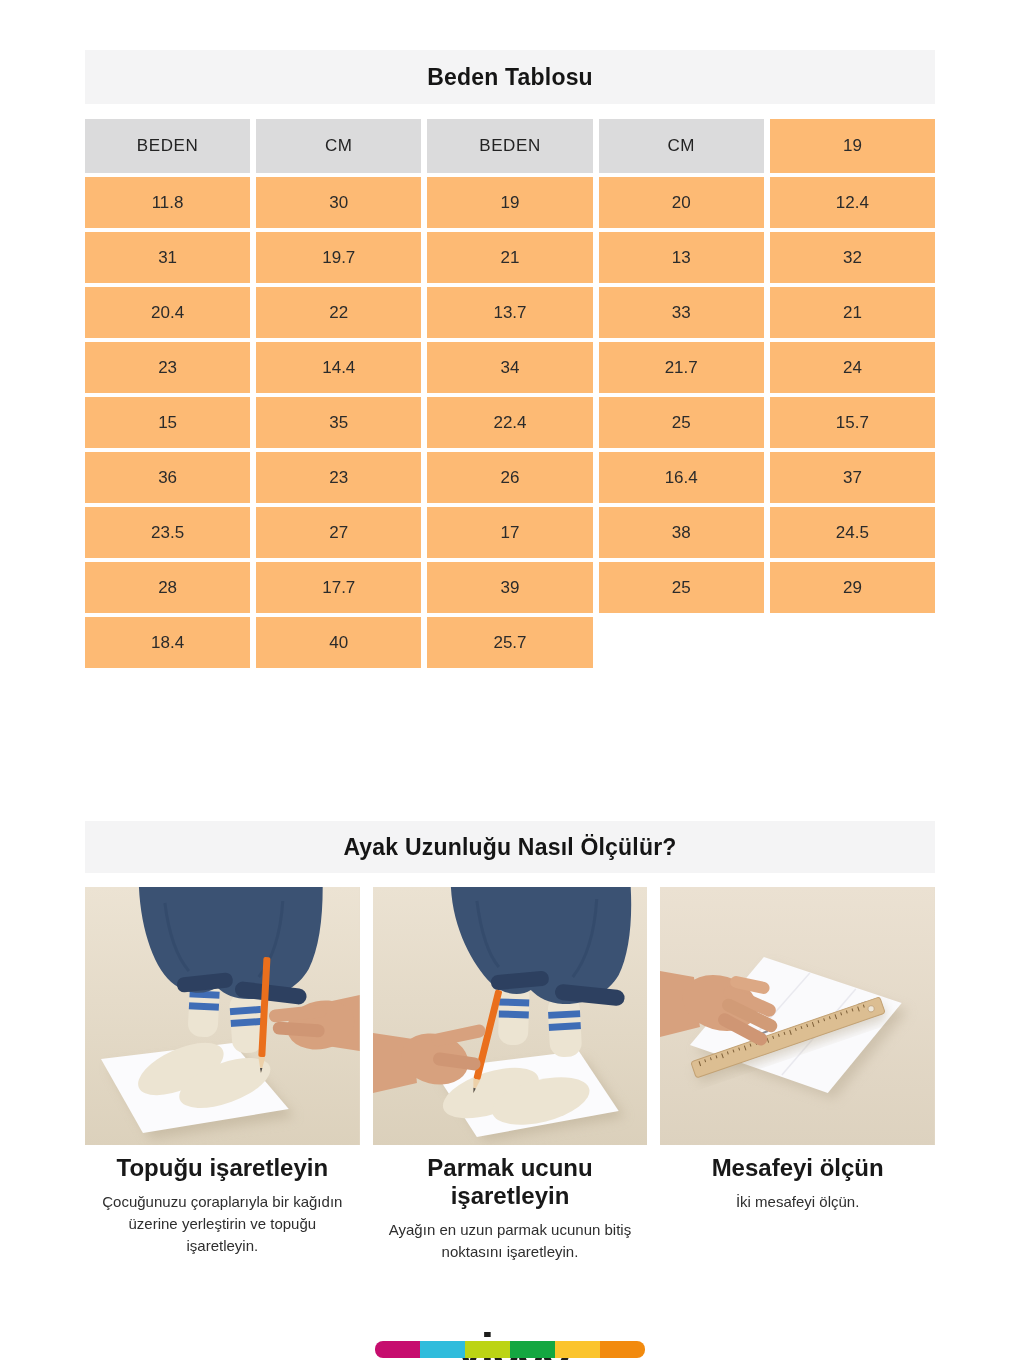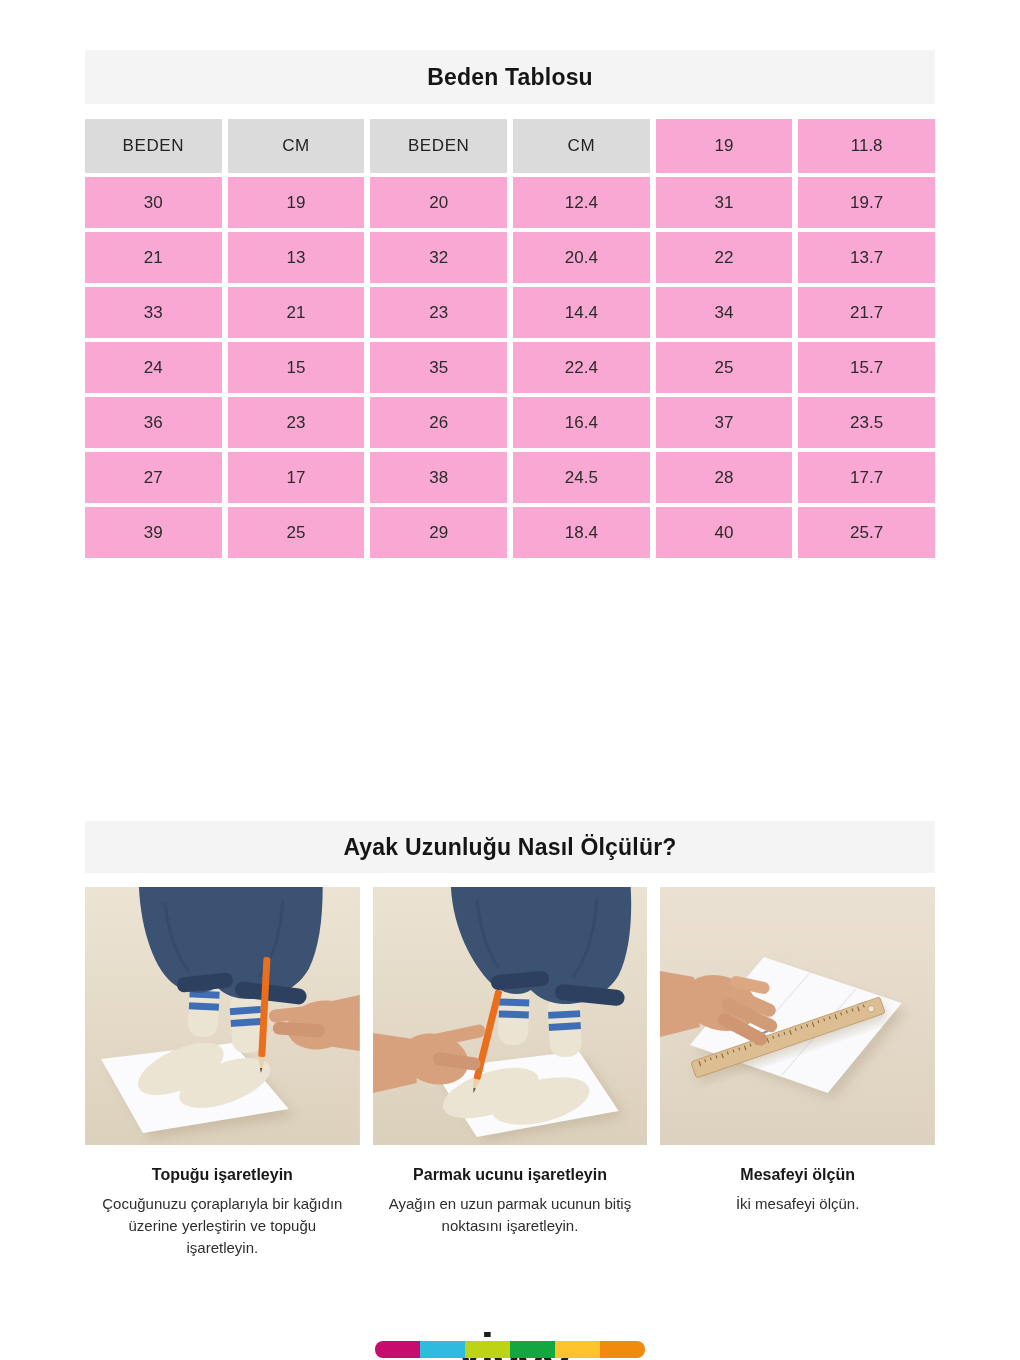--- a/index.html
+++ b/index.html
@@ -5,36 +5,36 @@
   html,body{margin:0;padding:0;}
   body{width:1020px;height:1360px;background:#ffffff;font-family:"Liberation Sans",sans-serif;}
   .page{position:relative;width:1020px;height:1360px;background:#ffffff;overflow:hidden;}
 
   .band{position:absolute;left:85px;width:850px;background:#f4f4f5;display:flex;align-items:center;justify-content:center;}
   .band-title{top:50px;height:54px;}
   .band-measure{top:821px;height:52px;}
   .band h1,.band h2{margin:16px;font-size:23px;font-weight:bold;color:#151515;letter-spacing:.2px;}
 
   .size-table{position:absolute;top:119px;left:85px;width:850px;display:grid;
-    grid-template-columns:repeat(6,1fr);column-gap:6px;row-gap:4px;
+    grid-template-columns:repeat(5,1fr);column-gap:6px;row-gap:4px;
     grid-template-rows:54px;grid-auto-rows:51px;}
   .hcell{background:#dbdbdc;display:flex;align-items:center;justify-content:center;
     font-size:17px;color:#232323;letter-spacing:.6px;}
-  .dcell{background:#f9a8d4;display:flex;align-items:center;justify-content:center;
+  .dcell{background:#fdba74;display:flex;align-items:center;justify-content:center;
     font-size:17px;color:#2b2b2b;}
 
   .photos{position:absolute;top:887px;left:85px;width:850px;height:258px;display:grid;
     grid-template-columns:1fr 1fr 1fr;gap:13px;}
   .photo{overflow:hidden;background:#e7ddcc;}
   .photo svg{display:block;width:100%;height:100%;}
 
   .captions{position:absolute;top:1154px;left:85px;width:850px;display:grid;
     grid-template-columns:1fr 1fr 1fr;gap:13px;}
   .caption{text-align:center;padding:0 8px;}
-  .caption h3{margin:12px 0 9px 0;font-size:16px;font-weight:bold;color:#181818;}
+  .caption h3{margin:0 0 9px 0;font-size:24px;font-weight:bold;color:#181818;}
   .caption p{margin:7px;font-size:15px;line-height:1.45;color:#2e2e2e;}
 
   .brand{position:absolute;top:1283px;left:16px;width:993px;text-align:center;
     font-size:48px;font-weight:800;letter-spacing:-2px;color:#1d1d1b;line-height:1;margin-top:44px;}
   .colorbar{position:absolute;top:1341px;left:375px;width:270px;height:17px;
     border-radius:8px;overflow:hidden;display:flex;}
   .colorbar .seg{flex:1;height:100%;}
 </style>
 </head>
 <body>

